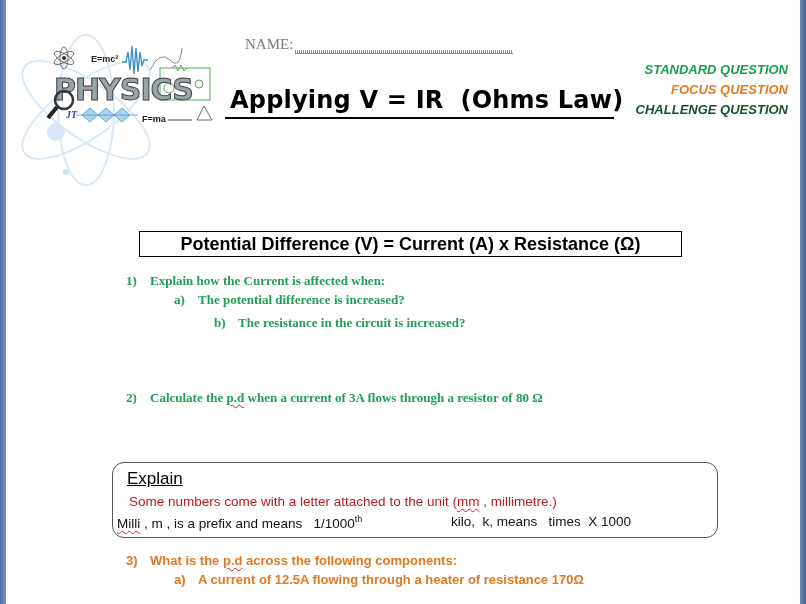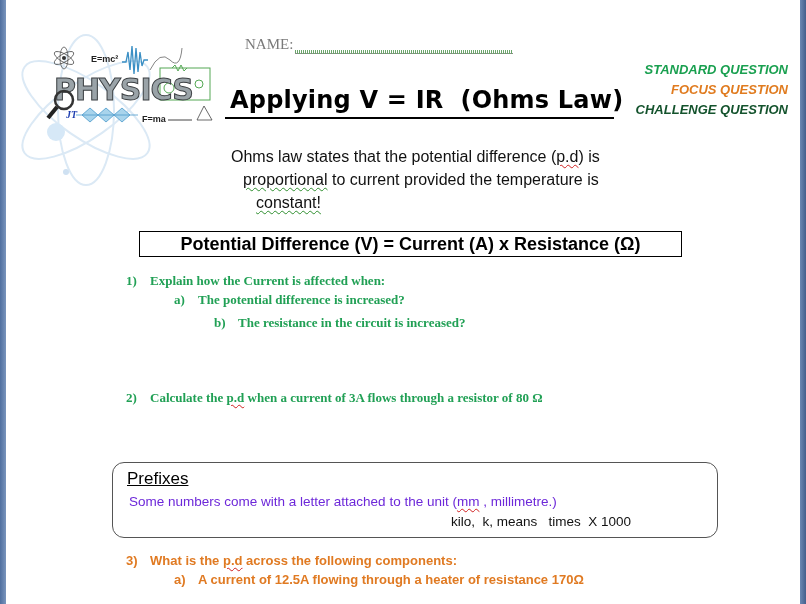--- a/index.html
+++ b/index.html
@@ -83,21 +83,21 @@
       position: absolute; left: 106px; top: 462px; width: 606px; height: 76px;
       border: 1.5px solid #555; border-radius: 12px; box-sizing: border-box;
     }
     .prefix-title {
       position: absolute; left: 14px; top: 6px;
       font-family: "Liberation Sans", sans-serif; font-size: 17px; color: #000;
       text-decoration: underline;
     }
     .prefix-line1 {
       position: absolute; left: 16px; top: 31px;
-      font-family: "Liberation Sans", sans-serif; font-size: 13.5px; color: #6d28d9; white-space: pre;
+      font-family: "Liberation Sans", sans-serif; font-size: 13.5px; color: #b91c1c; white-space: pre;
     }
     .prefix-line2 {
       position: absolute; left: 4px; top: 51px;
       font-family: "Liberation Sans", sans-serif; font-size: 13.5px; color: #111; white-space: pre;
     }
     .prefix-line2 sup { font-size: 9px; }
     .kilo { position: absolute; left: 326px; top: 51px; font-size: 13.5px; color:#111; white-space: pre; padding-left: 12px; }
   </style>
 </head>
 <body>
@@ -161,45 +161,41 @@
 
   <div class="title">Applying V = IR  (Ohms Law)</div>
   <div class="title-underline"></div>
 
   <div class="legend">
     <div class="std">STANDARD QUESTION</div>
     <div class="foc">FOCUS QUESTION</div>
     <div class="chal">CHALLENGE QUESTION</div>
   </div>
 
-  <div class="intro">
-    <div class="l1"><span>Ohms law states that the potential difference (</span><span class="squig">p.d</span><span>) is</span></div>
-    <div class="l2"><span class="squig-green">proportional</span><span> to current provided the temperature is</span></div>
-    <div class="l3"><span class="squig-green">constant!</span></div>
-  </div>
 
   <div class="formula-box">Potential Difference (V) = Current (A) x Resistance (Ω)</div>
 
   <div class="q green" style="left:120px; top:273px;">
     <span class="num">1)</span><span>Explain how the Current is affected when:</span>
   </div>
   <div class="q green" style="left:168px; top:292px;">
     <span class="num">a)</span><span>The potential difference is increased?</span>
   </div>
   <div class="q green" style="left:168px; top:315px;padding-left:40px;">
     <span class="num">b)</span><span>The resistance in the circuit is increased?</span>
   </div>
 
   <div class="q green" style="left:120px; top:390px;">
     <span class="num">2)</span><span>Calculate the </span><span class="squig">p.d</span><span> when a current of 3A flows through a resistor of 80 Ω</span>
   </div>
 
   <div class="prefix-box">
-    <div class="prefix-title">Prefixes</div>
+    <div class="prefix-title">Explain</div>
     <div class="prefix-line1"><span>Some numbers come with a letter attached to the unit (</span><span class="squig">mm</span><span> , millimetre.)</span></div>
+    <div class="prefix-line2"><span class="squig">Milli</span><span> , m , is a prefix and means   1/1000</span><sup>th</sup></div>
     <div class="kilo">kilo,  k, means   times  X 1000</div>
   </div>
 
   <div class="q orange" style="left:120px; top:553px;">
     <span class="num">3)</span><span>What is the </span><span class="squig">p.d</span><span> across the following components:</span>
   </div>
   <div class="q orange" style="left:168px; top:572px;">
     <span class="num">a)</span><span>A current of 12.5A flowing through a heater of resistance 170Ω</span>
   </div>
 

